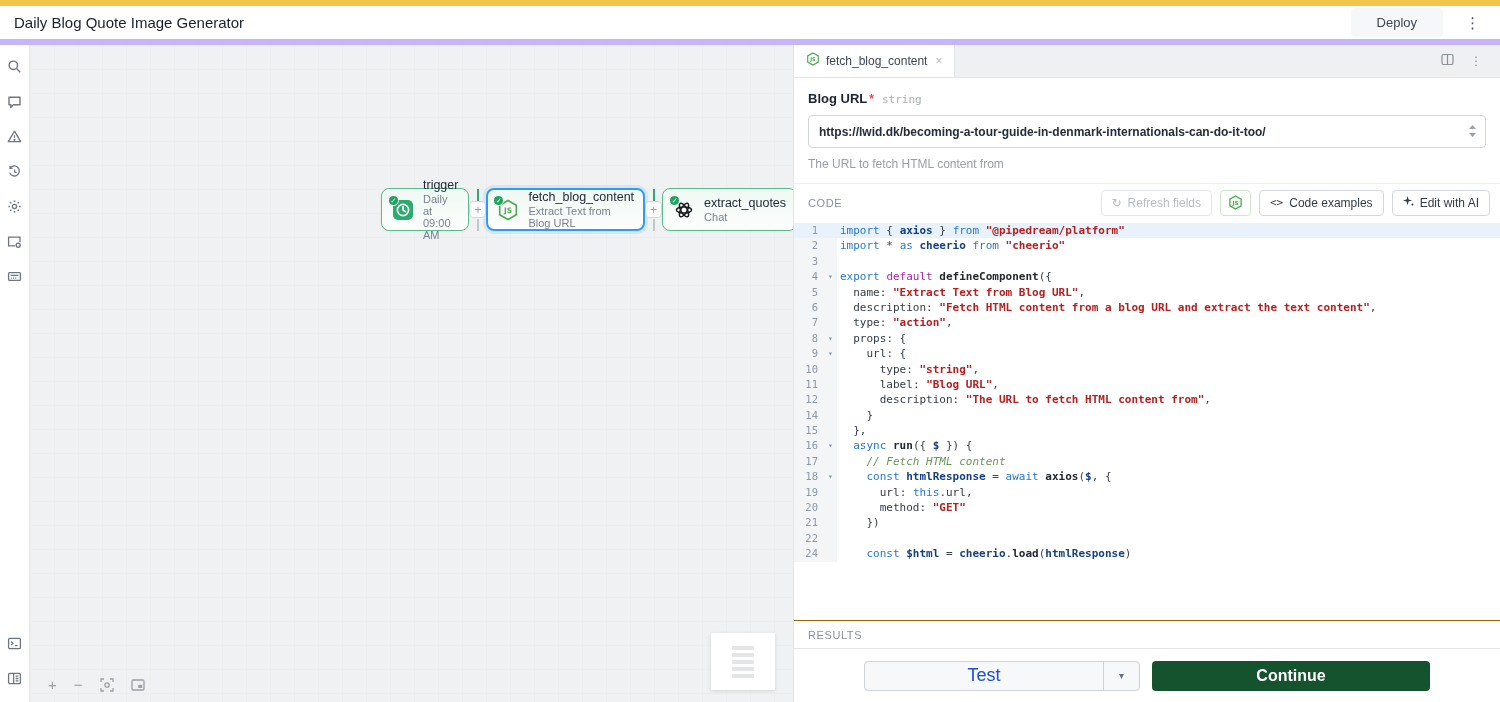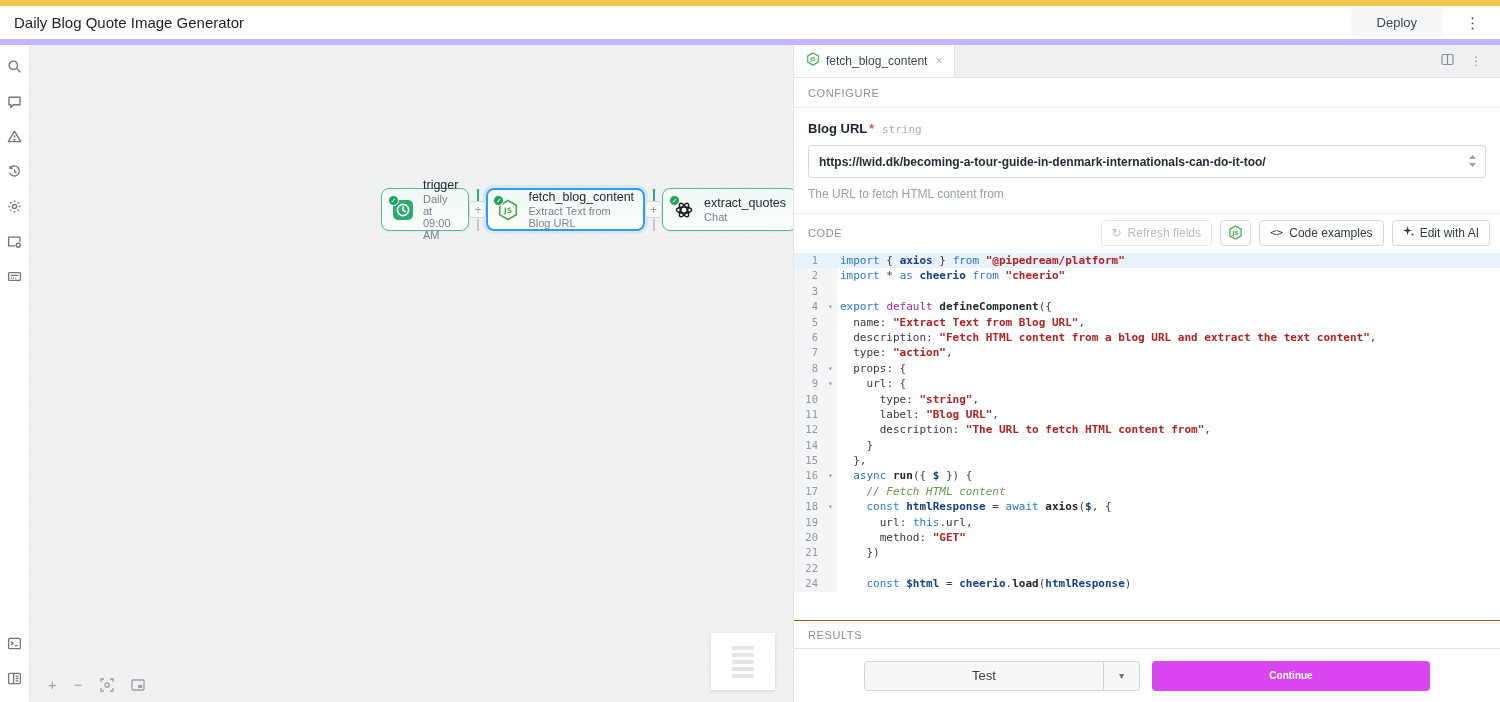--- a/index.html
+++ b/index.html
@@ -125,26 +125,26 @@
   .tk-var { color:#17407e; font-weight:600; }
   .tk-prop{ color:#333b45; }
   .tk-pl  { color:#3a424b; }
 
   .results-header { height:28px; border-top:1px solid #a16207; display:flex;
     align-items:center; padding:0 14px; }
   .footer { height:54px; border-top:1px solid #e3e5e8; display:flex;
     align-items:center; justify-content:center; gap:12px; background:#fff; }
   .test-group { display:flex; height:30px; border:1px solid #cfd4d9;
     border-radius:4px; overflow:hidden; background:#f7f8f9; }
-  .test-main { width:238px; border:none; background:transparent; font-size:13px;
-    color:#404040; cursor:pointer; font-family:inherit; }
+  .test-main { width:238px; border:none; background:transparent; font-size:18px;
+    color:#1d4ed8; cursor:pointer; font-family:inherit; }
   .test-caret { width:36px; border:none; border-left:1px solid #cfd4d9;
     background:transparent; color:#6b7280; font-size:10px; cursor:pointer; font-family:inherit; }
   .continue-btn { width:278px; height:30px; border:none; border-radius:4px;
-    background:#d946ef; color:#fff; font-size:10px; font-weight:700; cursor:pointer;
+    background:#14532d; color:#fff; font-size:16px; font-weight:700; cursor:pointer;
     font-family:inherit; }
 </style>
 </head>
 <body>
 
 <div class="topstrip"></div>
 
 <div class="header">
   <span class="header-title">Daily Blog Quote Image Generator</span>
   <div class="header-right">
@@ -342,23 +342,20 @@
       <div class="tabbar-right">
         <span>
           <svg width="13" height="13" viewBox="0 0 13 13" fill="none" stroke="currentColor" stroke-width="1.2">
               <rect x="1" y="1.5" width="11" height="10" rx="1.5"></rect>
               <path d="M6.5 1.5 V11.5"></path>
             </svg></span>
         <button class="kebab" style="font-size:12px;color:#8a9099">⋮</button>
       </div>
     </div>
 
-    <div class="sec-header">
-      <span class="sec-label">CONFIGURE</span>
-    </div>
 
     <div class="config-body">
       <div class="field-label-row">
         <span class="field-label">Blog URL</span>
         <span class="req">*</span>
         <span class="field-type">string</span>
       </div>
       <div class="combo">
         <input type="text" value="https://lwid.dk/becoming-a-tour-guide-in-denmark-internationals-can-do-it-too/" style="">
         <span class="stepper">

